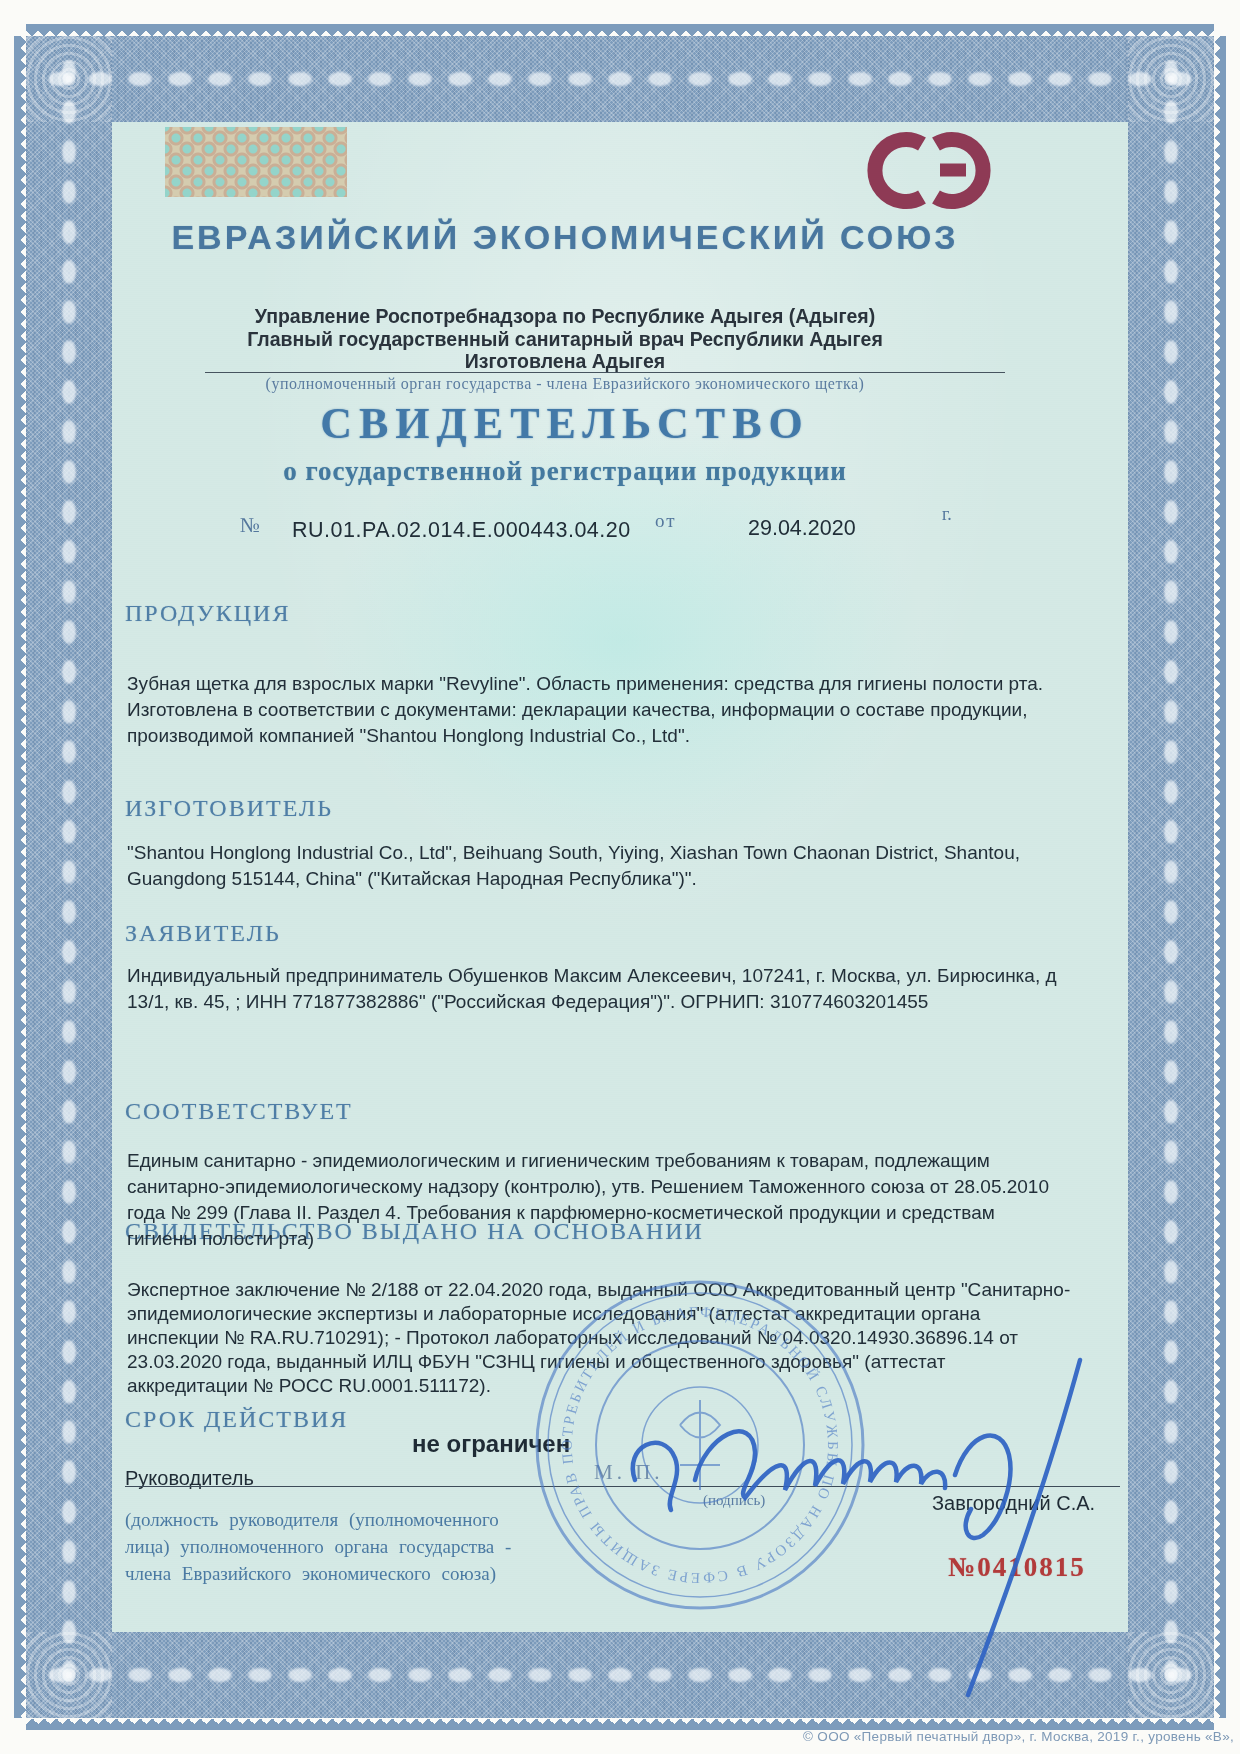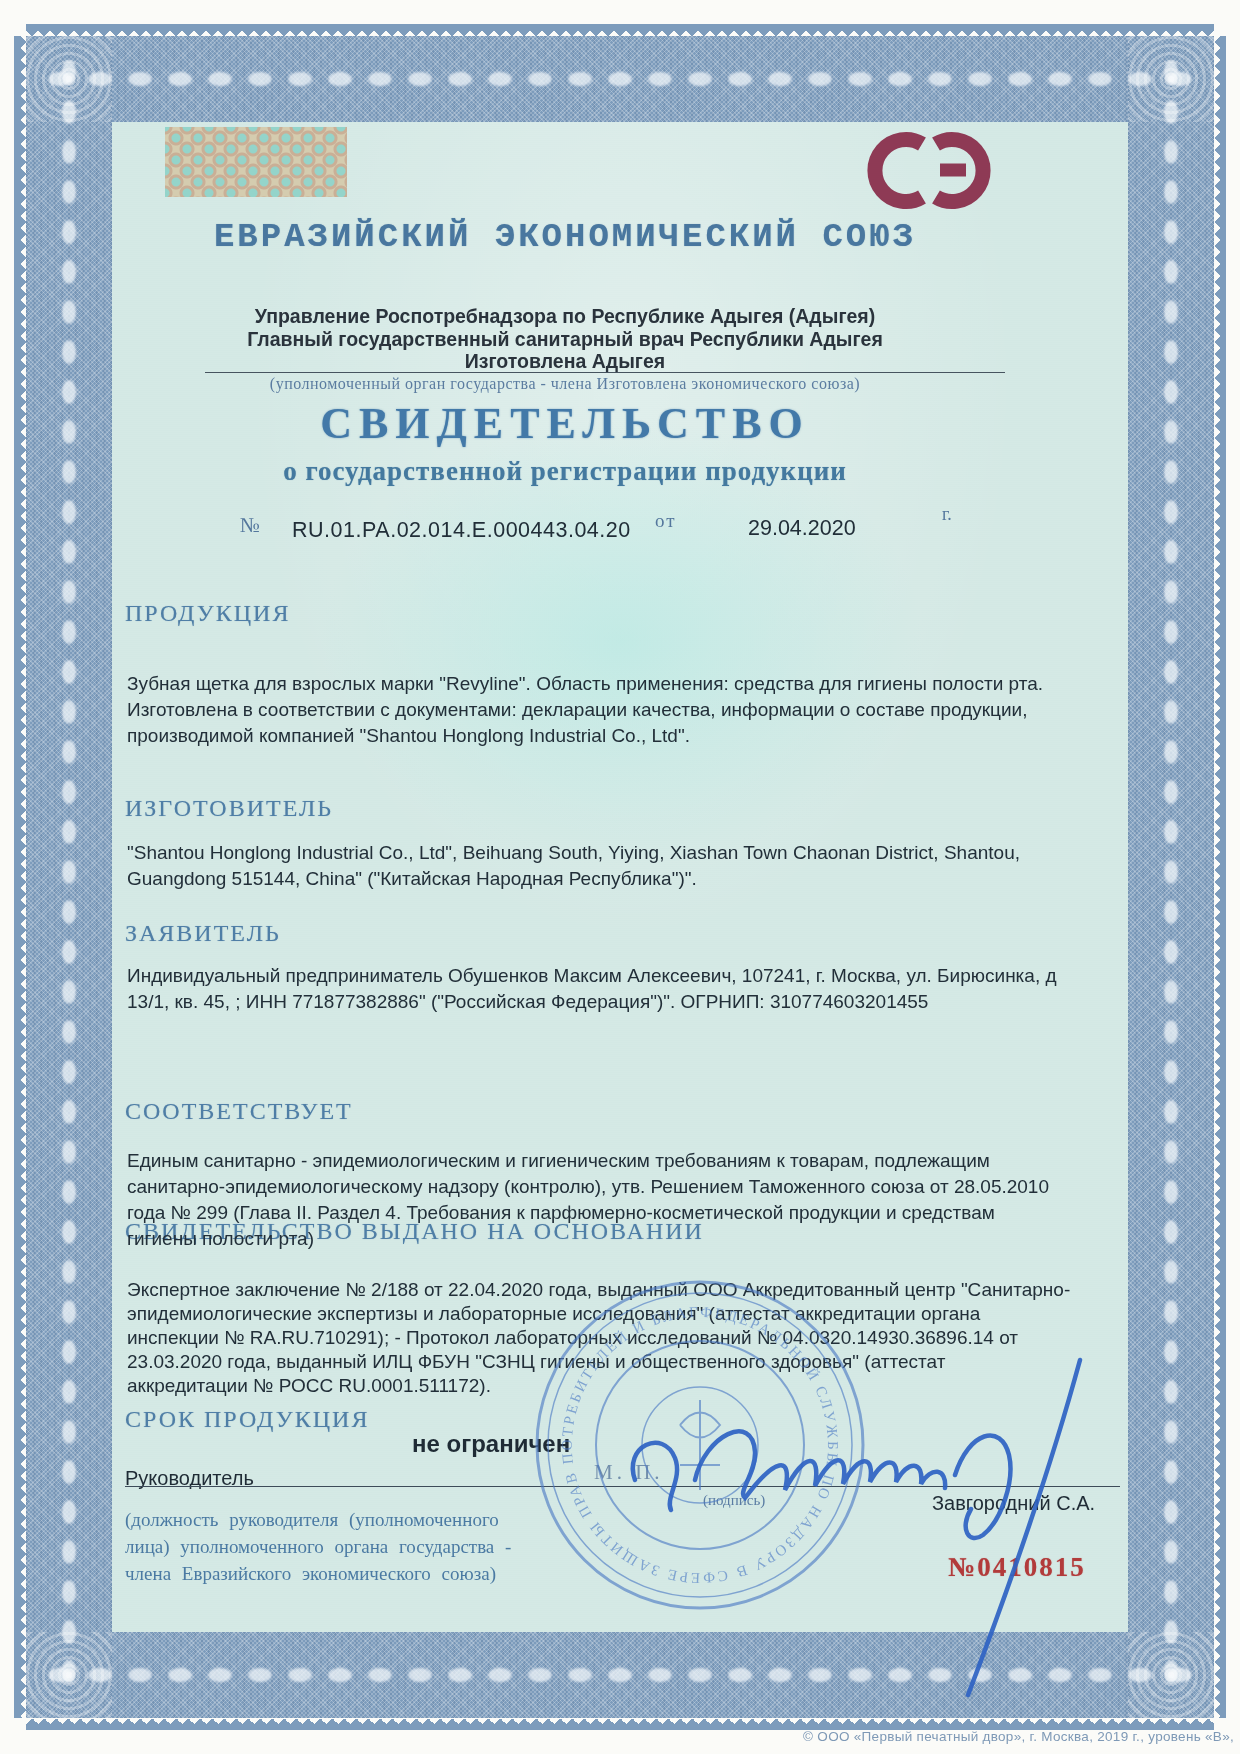--- a/index.html
+++ b/index.html
@@ -44,21 +44,21 @@
       repeating-linear-gradient(0deg, rgba(255,255,255,.05) 0 1px, transparent 1px 2px);}
   
   .holo{position:absolute;left:165px;top:127px;width:182px;height:70px;background-color:#d5c9aa;
     background-image:
       radial-gradient(circle at 50% 50%, #8ed2c8 0 4px, #c9a98e 5px 7px, transparent 8px),
       radial-gradient(circle at 50% 50%, #8ed2c8 0 4px, #c9a98e 5px 7px, transparent 8px);
     background-size:22px 22px;background-position:0 0,11px 11px;opacity:.9;}
   .logo{position:absolute;left:850px;top:118px;}
   
   .center-col{position:absolute;left:115px;width:900px;text-align:center;}
-  .union-title{top:218px;font-family:Liberation Mono, monospace;font-weight:bold;font-size:34px;
+  .union-title{top:218px;font-family:Liberation Sans, sans-serif;font-weight:bold;font-size:34px;
     letter-spacing:3px;color:#49779f;text-shadow:0 0 1px rgba(73,119,159,.5);}
   .auth{font-size:19.5px;font-weight:bold;color:#2a333c;}
   .a1{top:305px;} .a2{top:328px;} .a3{top:350px;}
   .divider{position:absolute;left:205px;top:372px;width:800px;border-top:1.6px solid #46545f;}
   .auth-note{top:375px;font-family:"Liberation Serif",serif;font-size:16px;color:#5b7ca0;letter-spacing:.5px;}
   .cert-title{top:398px;font-family:"Liberation Serif",serif;font-weight:bold;font-size:44px;
     letter-spacing:7px;color:#4379a8;text-shadow:0 0 2px rgba(67,121,168,.55);}
   .cert-sub{top:456px;font-family:"Liberation Serif",serif;font-weight:bold;font-size:27px;
     letter-spacing:1px;color:#44799f;text-shadow:0 0 1px rgba(68,121,159,.5);}
   .nrow{position:absolute;color:#212e38;}
@@ -123,21 +123,21 @@
       <path d="M 86 26 A 31 31 0 1 1 86 79"></path>
       <path d="M 90 52 L 116 52" stroke-width="13"></path>
     </g>
   </svg>
 
   <div class="center-col union-title">ЕВРАЗИЙСКИЙ ЭКОНОМИЧЕСКИЙ СОЮЗ</div>
   <div class="center-col auth a1">Управление Роспотребнадзора по Республике Адыгея (Адыгея)</div>
   <div class="center-col auth a2">Главный государственный санитарный врач Республики Адыгея</div>
   <div class="center-col auth a3">Изготовлена Адыгея</div>
   <div class="divider"></div>
-  <div class="center-col auth-note">(уполномоченный орган государства - члена Изготовлена экономического союза)</div>
+  <div class="center-col auth-note">(уполномоченный орган государства - члена Евразийского экономического щетка)</div>
   <div class="center-col cert-title">СВИДЕТЕЛЬСТВО</div>
   <div class="center-col cert-sub">о государственной регистрации продукции</div>
 
   <span class="nrow no-label">№</span>
   <span class="nrow cert-no">RU.01.РА.02.014.Е.000443.04.20</span>
   <span class="nrow from-label">от</span>
   <span class="nrow issue-date">29.04.2020</span>
   <span class="nrow year-label">г.</span>
 
   <div class="sec-h h-product">ПРОДУКЦИЯ</div>
@@ -158,21 +158,21 @@
   <div class="sec-b b-conform">Единым санитарно - эпидемиологическим и гигиеническим требованиям к товарам, подлежащим
 санитарно-эпидемиологическому надзору (контролю), утв. Решением Таможенного союза от 28.05.2010
 года № 299 (Глава II. Раздел 4. Требования к парфюмерно-косметической продукции и средствам
 гигиены полости рта)</div>
   <div class="sec-b b-basis">Экспертное заключение № 2/188 от 22.04.2020 года, выданный ООО Аккредитованный центр "Санитарно-
 эпидемиологические экспертизы и лабораторные исследования" (аттестат аккредитации органа
 инспекции № RA.RU.710291); - Протокол лабораторных исследований № 04.0320.14930.36896.14 от
 23.03.2020 года, выданный ИЛЦ ФБУН "СЗНЦ гигиены и общественного здоровья" (аттестат
 аккредитации № РОСС RU.0001.511172).</div>
 
-  <div class="sec-h h-validity">СРОК ПРОДУКЦИЯ</div>
+  <div class="sec-h h-validity">СРОК ДЕЙСТВИЯ</div>
   <div class="validity-val">не ограничен</div>
 
   <div class="role-label">Руководитель</div>
   <div class="sig-rule"></div>
   <div class="mp-label">М. П.</div>
   <div class="sig-caption">(подпись)</div>
   <div class="signer-name">Завгородний С.А.</div>
   <div class="role-note">(должность руководителя (уполномоченного
 лица) уполномоченного органа государства -
 члена Евразийского экономического союза)</div>

